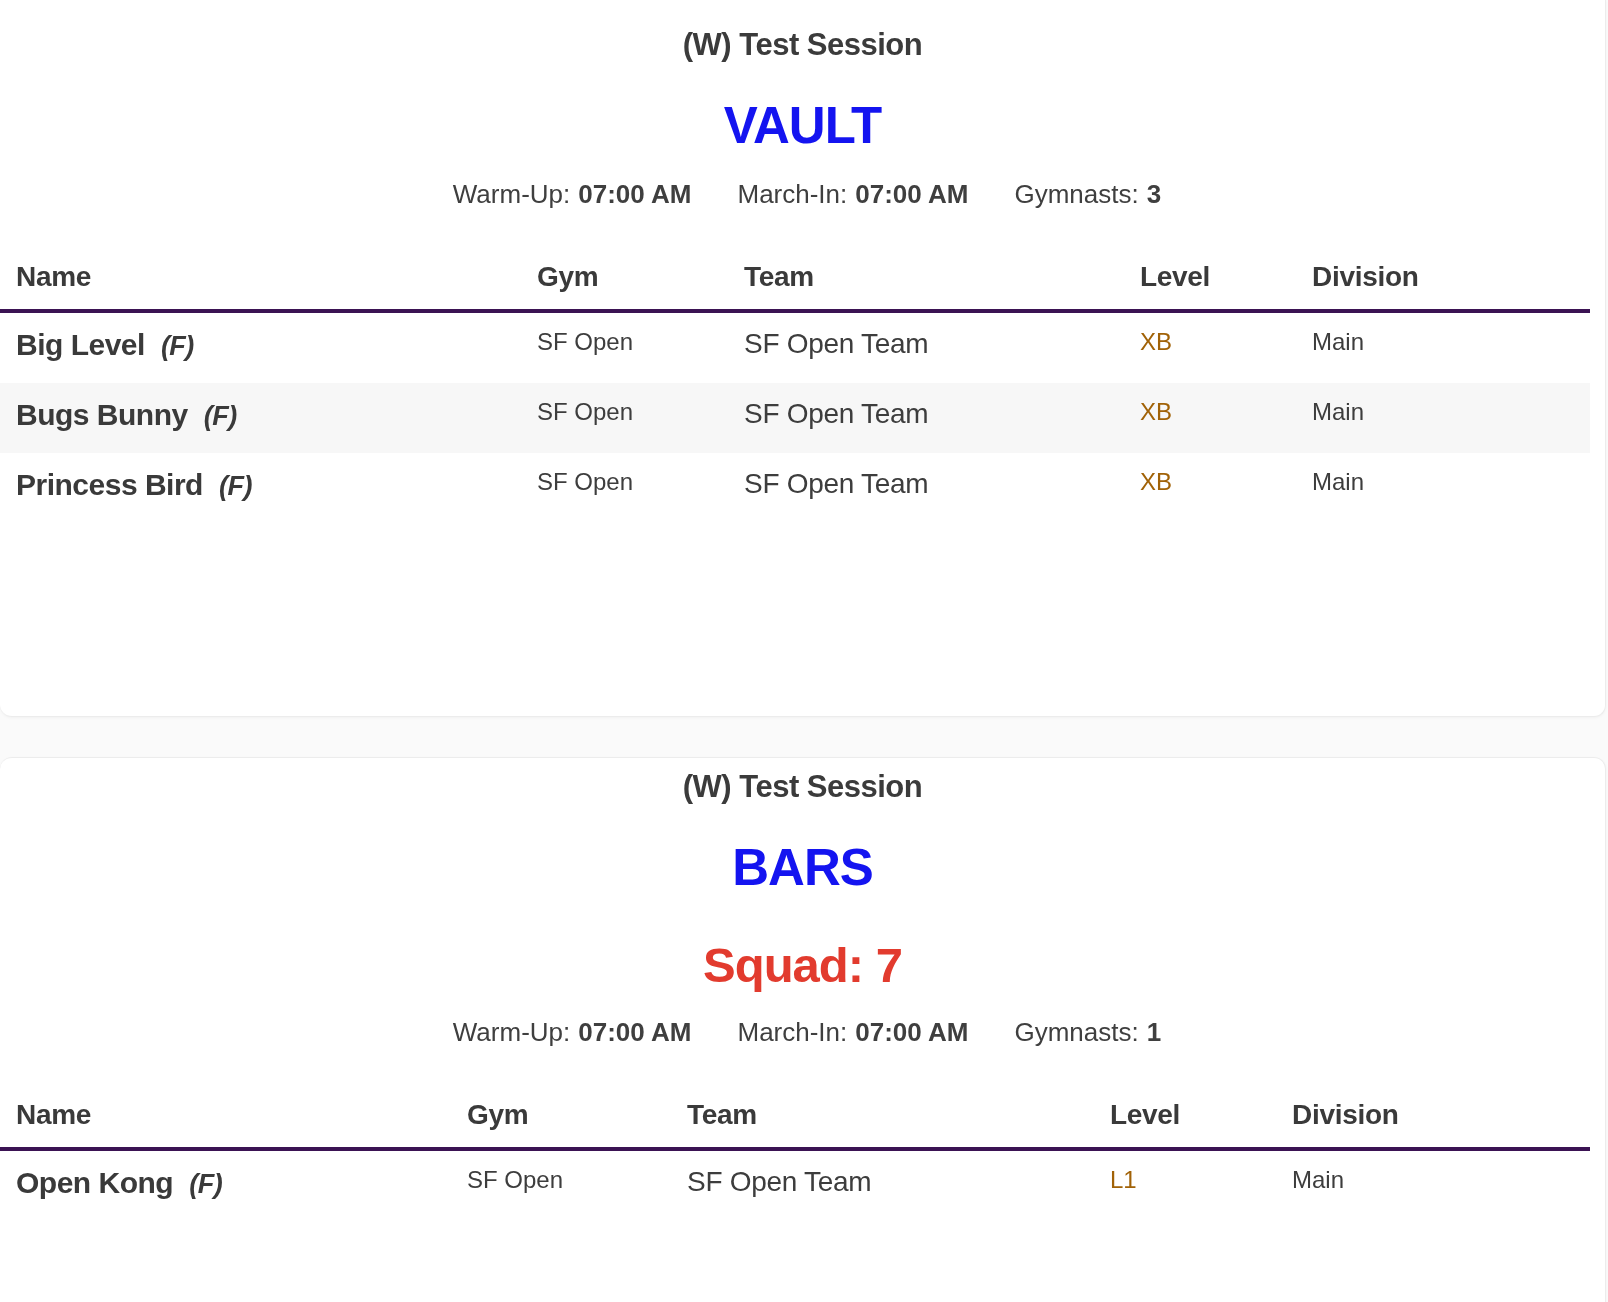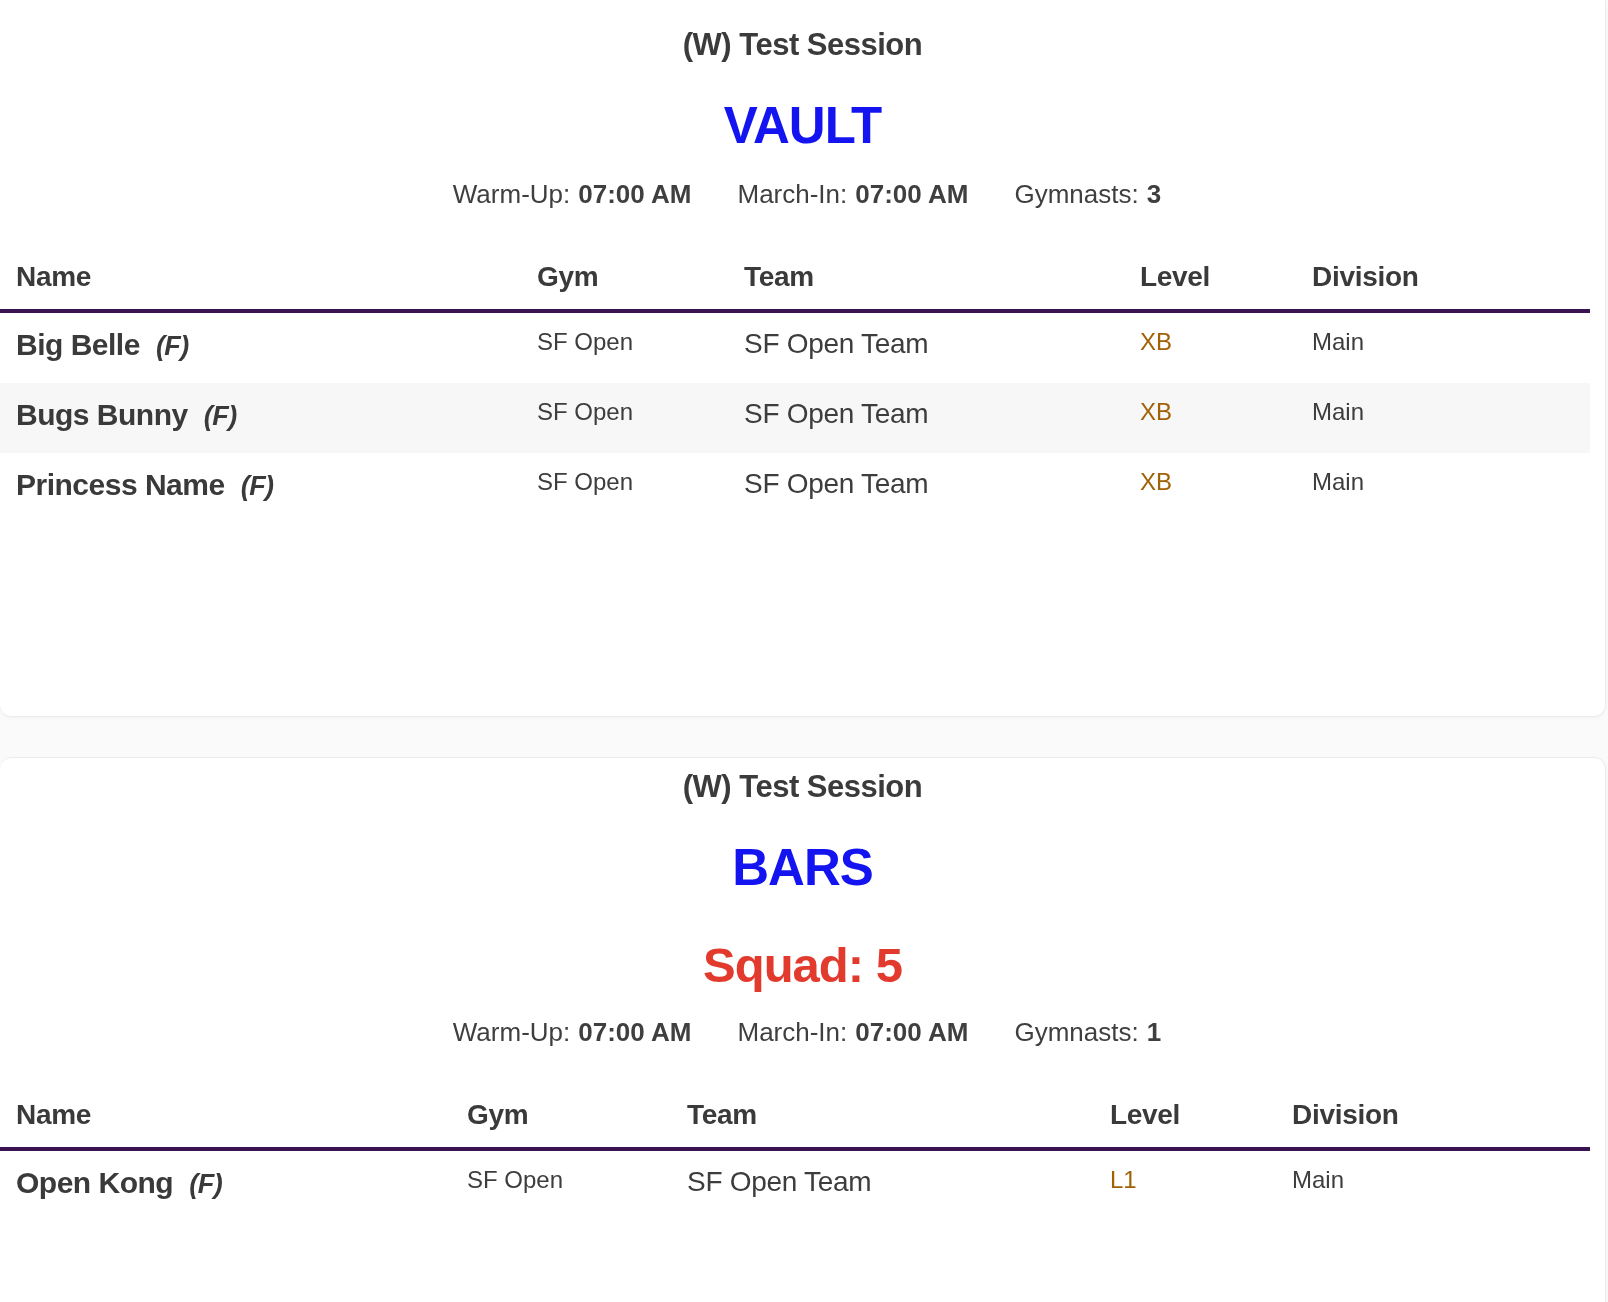--- a/index.html
+++ b/index.html
@@ -130,48 +130,48 @@
       <tr>
         <th>Name</th>
         <th>Gym</th>
         <th>Team</th>
         <th>Level</th>
         <th>Division</th>
       </tr>
     </thead>
     <tbody>
       <tr>
-        <td class="cell-name"><span>Big Belle</span><span class="flag">(F)</span></td>
+        <td class="cell-name"><span>Big Level</span><span class="flag">(F)</span></td>
         <td class="cell-gym">SF Open</td>
         <td class="cell-team">SF Open Team</td>
         <td class="cell-level">XB</td>
         <td class="cell-division">Main</td>
       </tr>
       <tr>
         <td class="cell-name"><span>Bugs Bunny</span><span class="flag">(F)</span></td>
         <td class="cell-gym">SF Open</td>
         <td class="cell-team">SF Open Team</td>
         <td class="cell-level">XB</td>
         <td class="cell-division">Main</td>
       </tr>
       <tr>
-        <td class="cell-name"><span>Princess Name</span><span class="flag">(F)</span></td>
+        <td class="cell-name"><span>Princess Bird</span><span class="flag">(F)</span></td>
         <td class="cell-gym">SF Open</td>
         <td class="cell-team">SF Open Team</td>
         <td class="cell-level">XB</td>
         <td class="cell-division">Main</td>
       </tr>
     </tbody>
   </table>
 </section>
 
 <section class="card card-2">
   <h2 class="session-title">(W) Test Session</h2>
   <h1 class="event-title">BARS</h1>
-  <h1 class="squad-title">Squad: 5</h1>
+  <h1 class="squad-title">Squad: 7</h1>
 
   <div class="info-line">
     <span class="info-item">
       <span>Warm-Up:</span><span class="value">07:00 AM</span>
     </span>
     <span class="info-item">
       <span>March-In:</span><span class="value">07:00 AM</span>
     </span>
     <span class="info-item">
       <span>Gymnasts:</span><span class="value">1</span>

